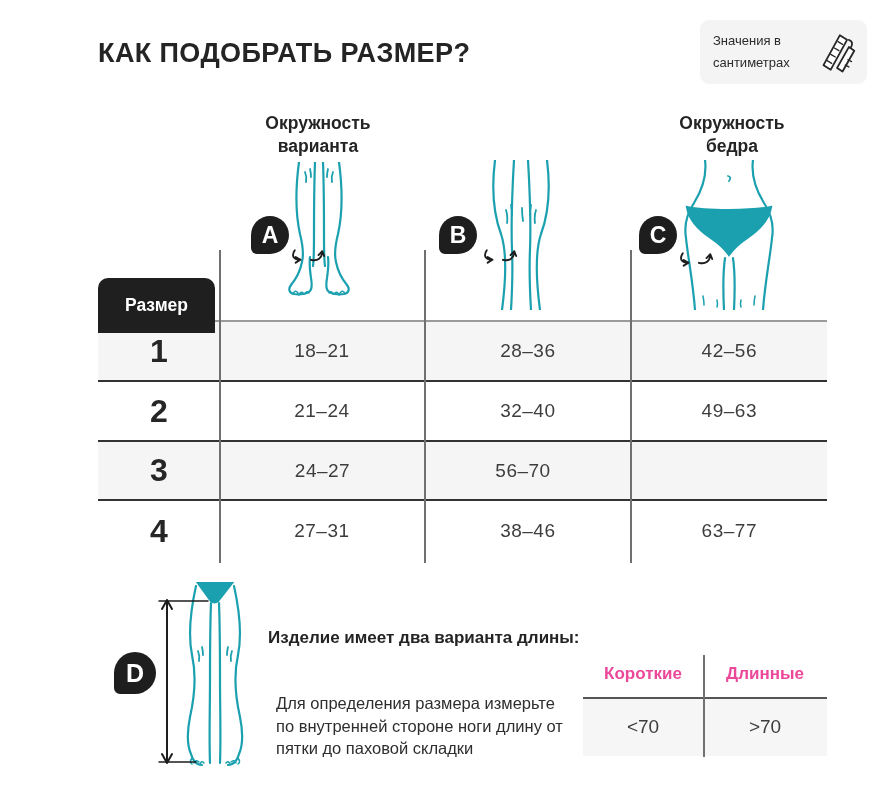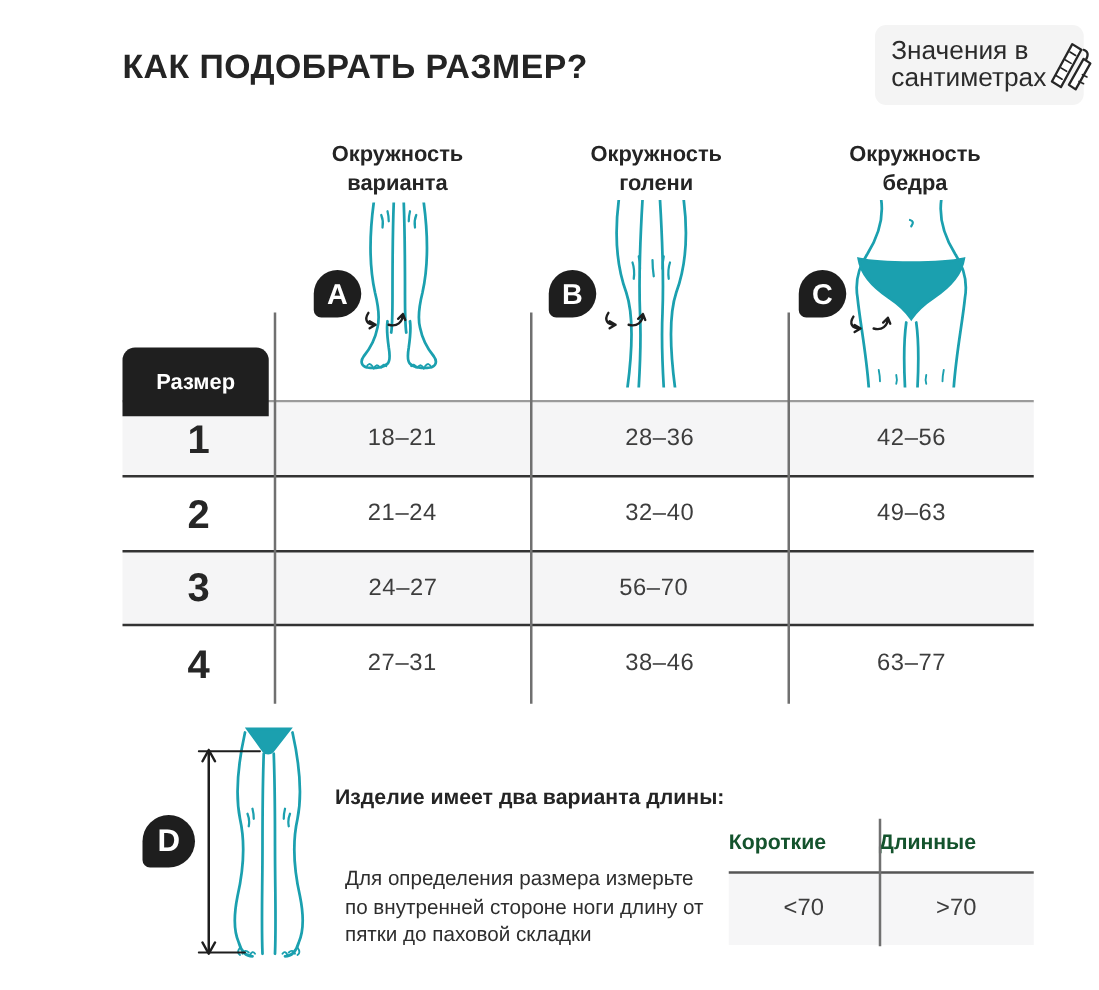--- a/index.html
+++ b/index.html
@@ -4,42 +4,42 @@
 <style>
   html,body{margin:0;padding:0;background:#ffffff;}
   .canvas{
     position:relative;width:879px;height:792px;background:#ffffff;overflow:hidden;
     font-family:"Liberation Sans","DejaVu Sans",sans-serif;color:#262626;
   }
   .abs{position:absolute;}
   .title{left:98px;top:38px;font-size:27px;font-weight:700;letter-spacing:.4px;color:#242424;white-space:nowrap;}
   .badge{left:700px;top:20px;width:167px;height:64px;background:#f4f4f4;border-radius:9px;
          display:flex;align-items:center;justify-content:space-between;padding:0 10px 0 13px;box-sizing:border-box;}
-  .badge-text{font-size:21px;line-height:22px;color:#2b2b2b;}
+  .badge-text{font-size:13px;line-height:22px;color:#2b2b2b;}
   .col-header{top:112px;width:150px;text-align:center;font-size:17.5px;font-weight:700;line-height:23px;color:#242424;}
   .vline{top:250px;height:313px;width:1.5px;background:#707070;z-index:3;}
   .bubble{width:38px;height:38px;background:#1e1e1e;color:#ffffff;font-weight:700;font-size:23px;
           display:flex;align-items:center;justify-content:center;border-radius:50% 50% 50% 6px;z-index:4;}
   .bubble-d{width:42px;height:42px;font-size:25px;}
   .tab{left:98px;top:278px;width:117px;height:55px;background:#1f1f1f;border-radius:10px 10px 0 0;
        display:flex;align-items:center;justify-content:center;z-index:2;}
   .tab span{color:#ffffff;font-size:17.5px;font-weight:700;}
   .topline{left:98px;top:320px;width:729px;height:1.5px;background:#9b9b9b;}
   .trow{left:98px;width:729px;display:flex;z-index:1;}
   .trow.gray{background:#f5f5f6;}
   .cell{display:flex;align-items:center;justify-content:center;}
   .cell.size{width:122px;font-size:32px;font-weight:700;color:#262626;}
   .cell.va{width:205px;}
   .cell.vb{width:208px;}
   .cell.vc{width:196px;}
   .cell.val{font-size:19px;color:#3d3d3d;letter-spacing:.5px;}
   .sep{left:98px;width:729px;height:2px;background:#333333;z-index:2;}
   .heading-bold{left:268px;top:628px;font-size:17px;font-weight:700;color:#242424;white-space:nowrap;}
   .paragraph{left:276px;top:692px;width:300px;font-size:16.5px;line-height:22.5px;color:#2e2e2e;}
-  .mini-head{top:664px;font-size:17px;font-weight:700;text-align:left;color:#14532d;}
+  .mini-head{top:664px;font-size:17px;font-weight:700;text-align:center;color:#ec4899;}
   .mini-val{top:716px;font-size:19px;text-align:center;color:#3d3d3d;}
   .mini-hline{left:583px;top:697px;width:244px;height:1.5px;background:#555555;}
   .mini-vline{left:703px;top:655px;width:1.5px;height:102px;background:#707070;}
   .mini-gray{left:583px;top:698.5px;width:244px;height:57px;background:#f6f6f7;}
   svg{display:block;}
 </style>
 </head>
 <body>
 
 <div class="canvas">
@@ -56,21 +56,20 @@
         <path d="M5 37 L23 4 L31 9 L13 42 Z" fill="#ffffff"></path>
         <path d="M9 32 l5 3 M13 25 l5 3 M17 18 l5 3 M21 11 l5 3" stroke-width="1.5"></path>
         <path d="M20 40 L33 17 L39 21 L26 44 Z" fill="#ffffff"></path>
         <path d="M29 37 l4 2 M32 31 l4 2" stroke-width="1.5"></path>
         <path d="M35 18 q4 -7 -2 -9"></path>
       </svg>
     </span>
   </div>
 
   <div class="abs col-header" style="left:243px;">Окружность варианта</div>
-  <div class="abs col-header" style="left:450px;">Окружность голени</div>
   <div class="abs col-header" style="left:657px;">Окружность бедра</div>
 
   <div class="abs" style="left:279px;top:162px;">
     <svg width="80" height="142" viewBox="0 0 80 142" fill="none" stroke="#1BA0AF" stroke-width="2.2" stroke-linecap="round">
       <path d="M20 0 C16 30 17 54 21 72 C24 84 25 92 23 100 C21 110 17 117 12 123 C9 127 10 131 15 132 C21 133 28 132 31 129 C33 127 33 122 32 116 C31 109 30 102 31 95"></path>
       <path d="M36 0 C35 26 35 50 35 74 C35 88 35 97 34 104"></path>
       <path d="M60 0 C64 30 63 54 59 72 C56 84 55 92 57 100 C59 110 63 117 68 123 C71 127 70 131 65 132 C59 133 52 132 49 129 C47 127 47 122 48 116 C49 109 50 102 49 95"></path>
       <path d="M44 0 C45 26 45 50 45 74 C45 88 45 97 46 104"></path>
       <path d="M14 132 q2 -5 5 -1 M20 133 q2 -5 5 -1 M26 132 q2 -4 4 -1 M66 132 q-2 -5 -5 -1 M60 133 q-2 -5 -5 -1 M54 132 q-2 -4 -4 -1" stroke-width="1.5"></path>
       <path d="M26 10 q2 5 1 10 M31 7 q1 4 1 8 M54 10 q-2 5 -1 10 M49 7 q-1 4 -1 8" stroke-width="1.8"></path>

